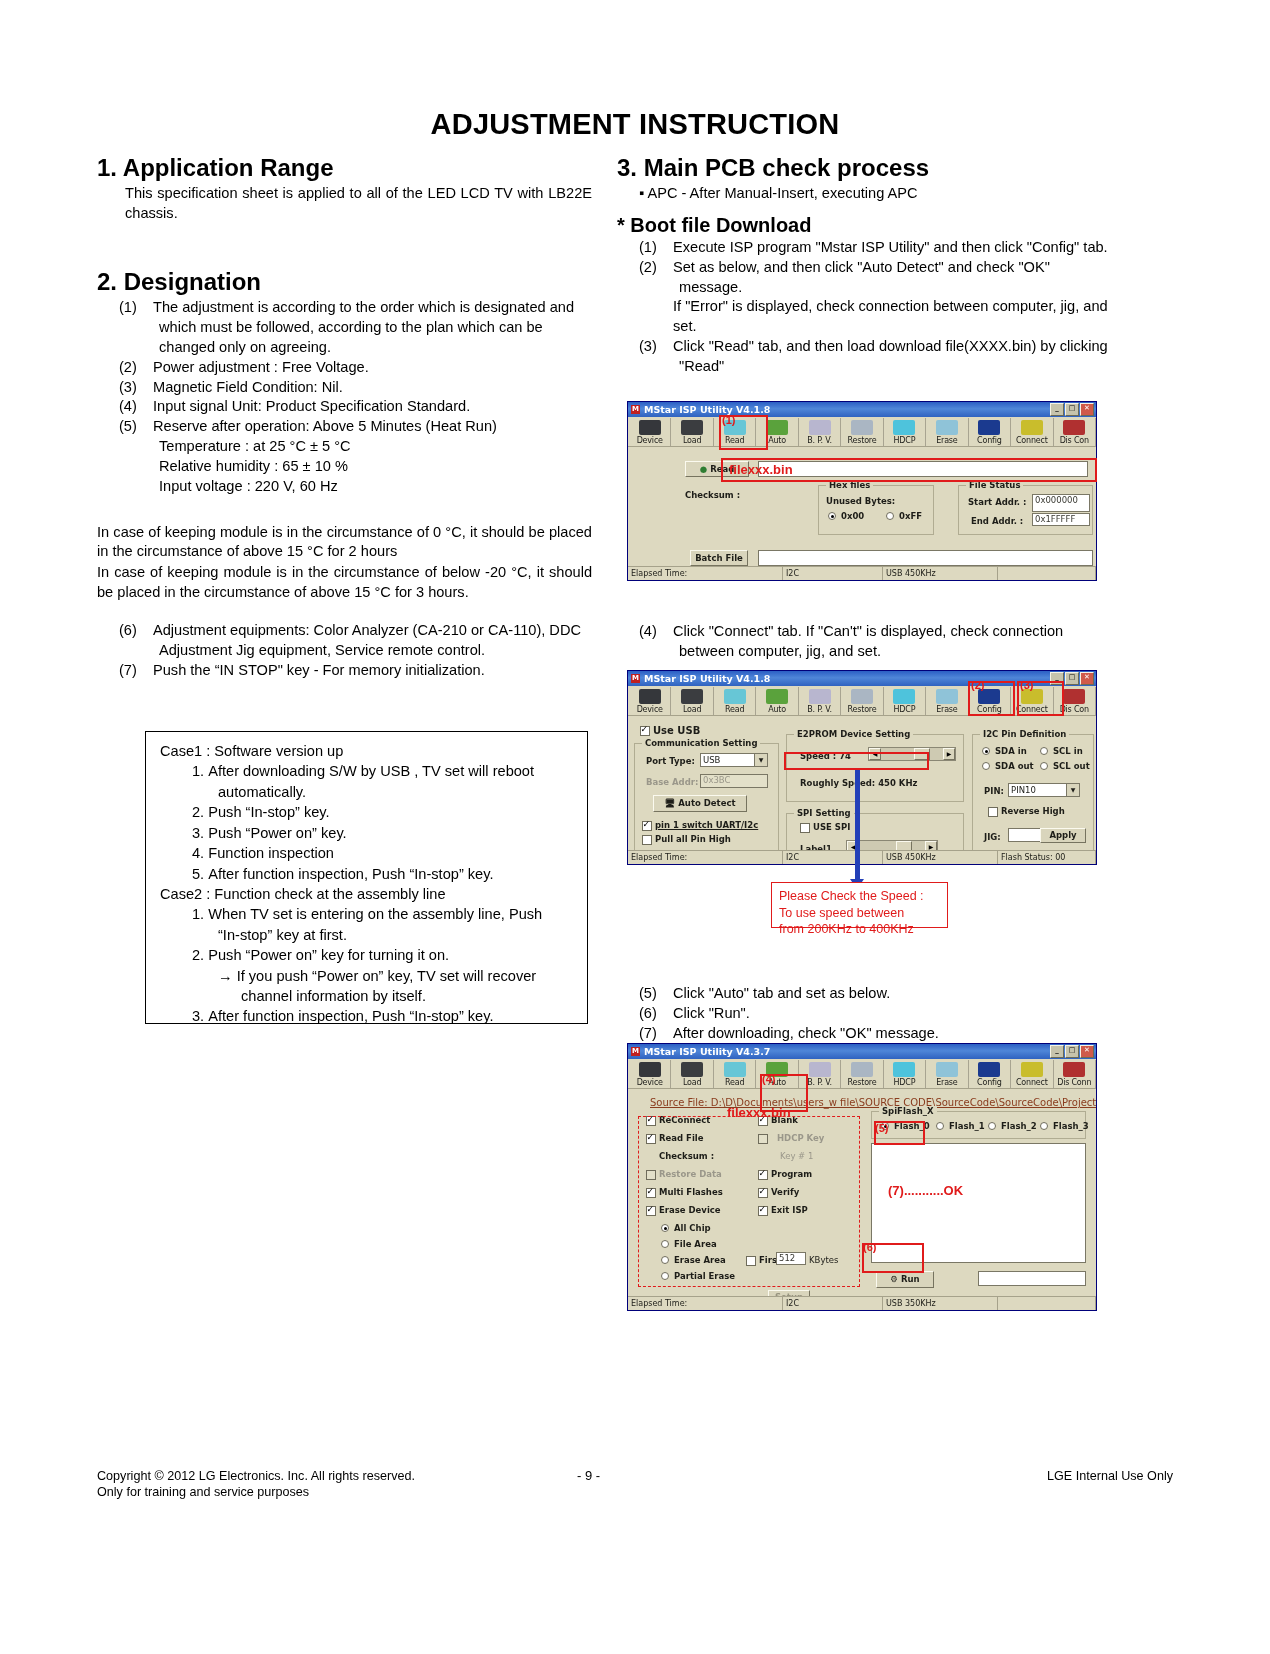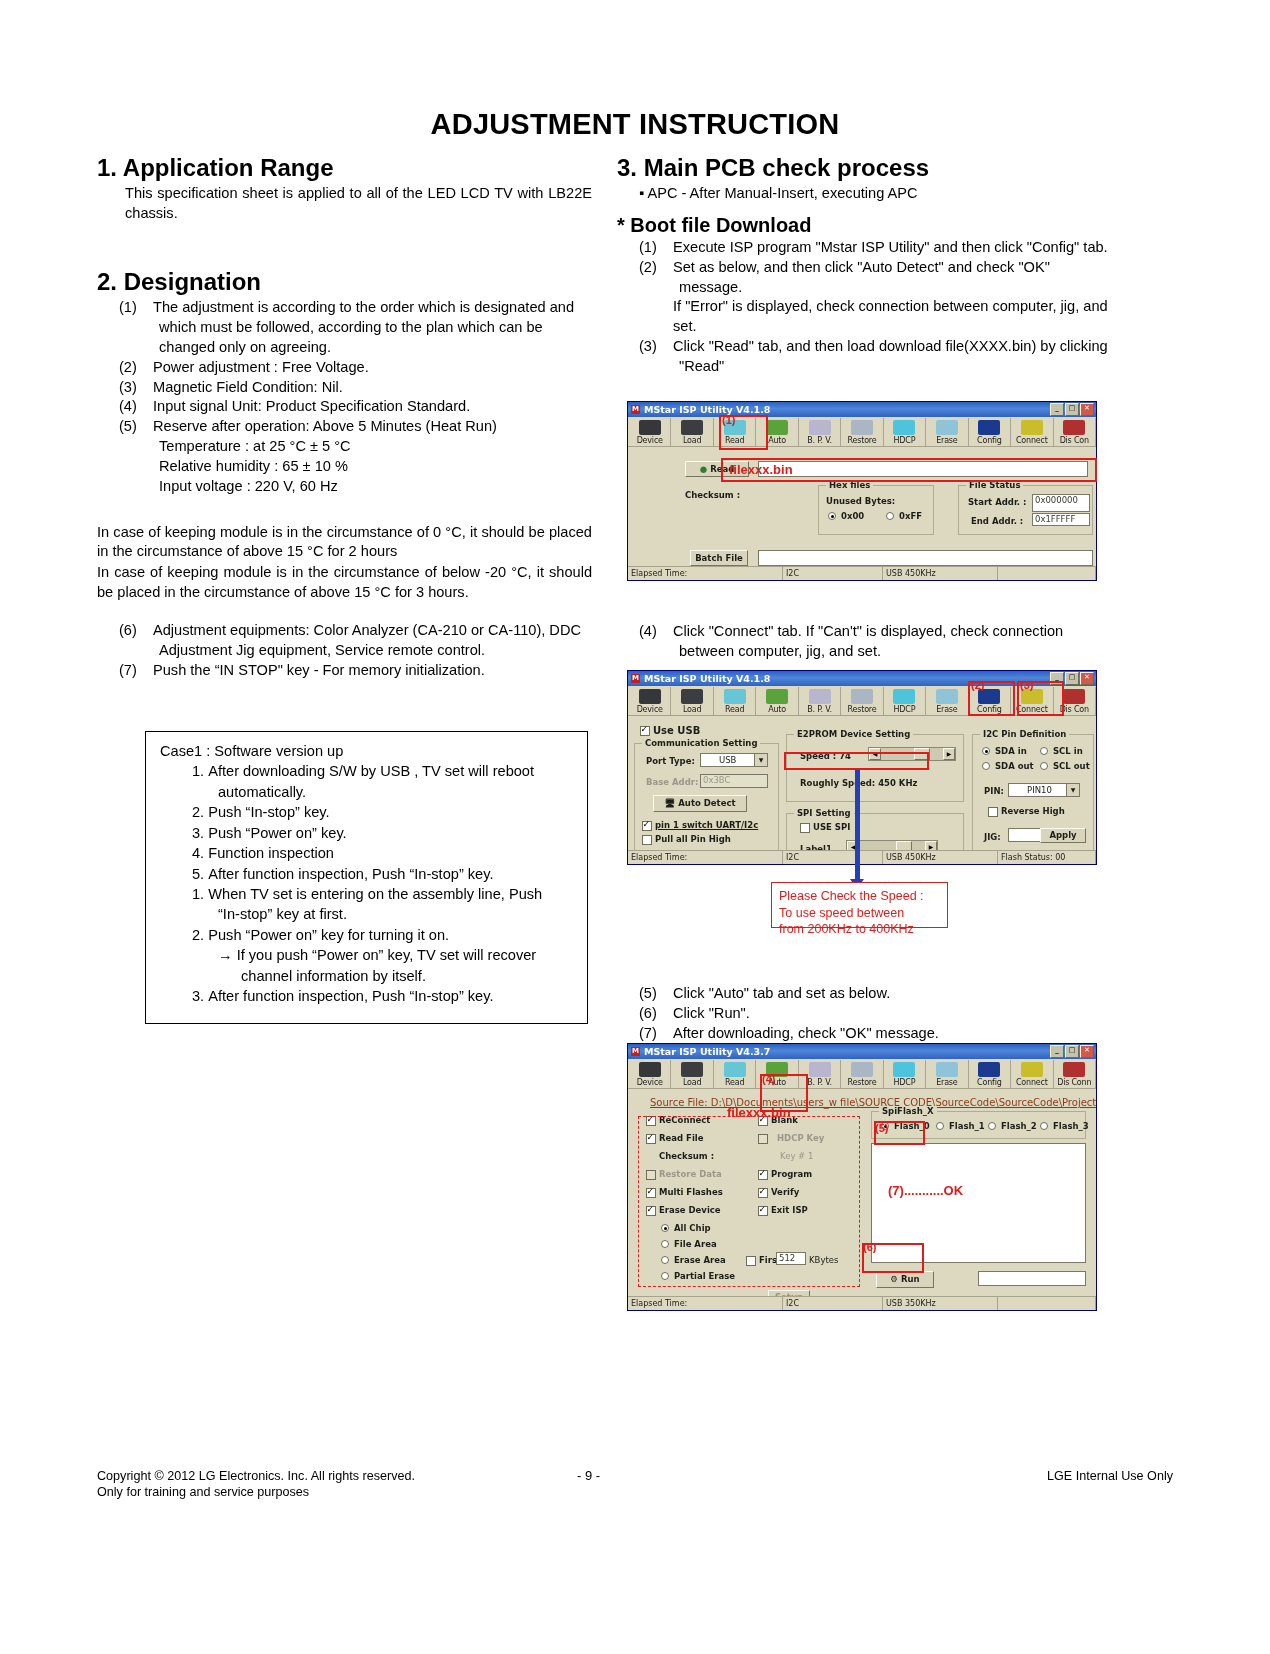--- a/index.html
+++ b/index.html
@@ -270,21 +270,21 @@
     overflow: hidden;
   }
   .tfield.dim { background:#e3e0c9; color:#9a978a; }
   .combo {
     position: absolute;
     background: #ffffff;
     border: 1px solid #7a7765;
     box-sizing: border-box;
     font-size: 8.5px;
     color: #1d1d18;
-    padding-left: 18px;
+    padding-left: 2px;
     line-height: 12px;
     white-space: nowrap;
   }
   .combo .arw {
     position: absolute;
     right: 0; top: 0;
     width: 12px; height: 100%;
     background: #d9d5bc;
     border-left: 1px solid #7a7765;
     font-size: 6px;
@@ -490,20 +490,21 @@
   <div class="case-box">
     <div class="case-title">Case1 : Software version up</div>
     <ol>
       <li><span>1.</span>&nbsp;<span>After downloading S/W by USB , TV set will reboot</span></li>
       <li class="cont">automatically.</li>
       <li><span>2.</span>&nbsp;<span>Push “In-stop” key.</span></li>
       <li><span>3.</span>&nbsp;<span>Push “Power on” key.</span></li>
       <li><span>4.</span>&nbsp;<span>Function inspection</span></li>
       <li><span>5.</span>&nbsp;<span>After function inspection, Push “In-stop” key.</span></li>
     </ol>
+    <div class="case-title">Case2 : Function check at the assembly line</div>
     <ol>
       <li><span>1.</span>&nbsp;<span>When TV set is entering on the assembly line, Push</span></li>
       <li class="cont">“In-stop” key at first.</li>
       <li><span>2.</span>&nbsp;<span>Push “Power on” key for turning it on.</span></li>
     </ol>
     <div class="arrow-line">→ If you push “Power on” key, TV set will recover</div>
     <div class="arrow-cont">channel information by itself.</div>
     <ol>
       <li><span>3.</span>&nbsp;<span>After function inspection, Push “In-stop” key.</span></li>
     </ol>

